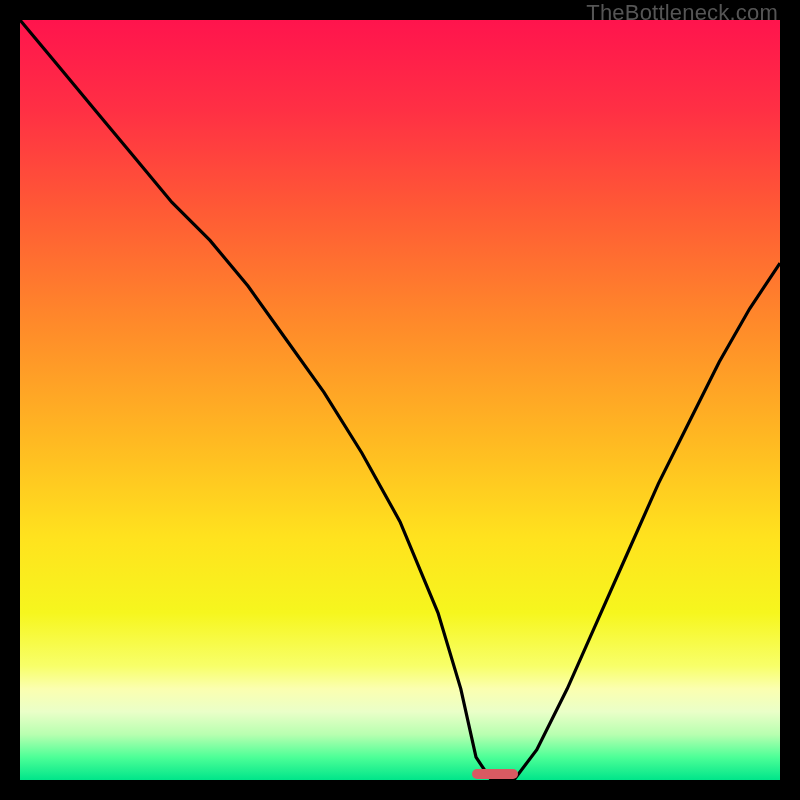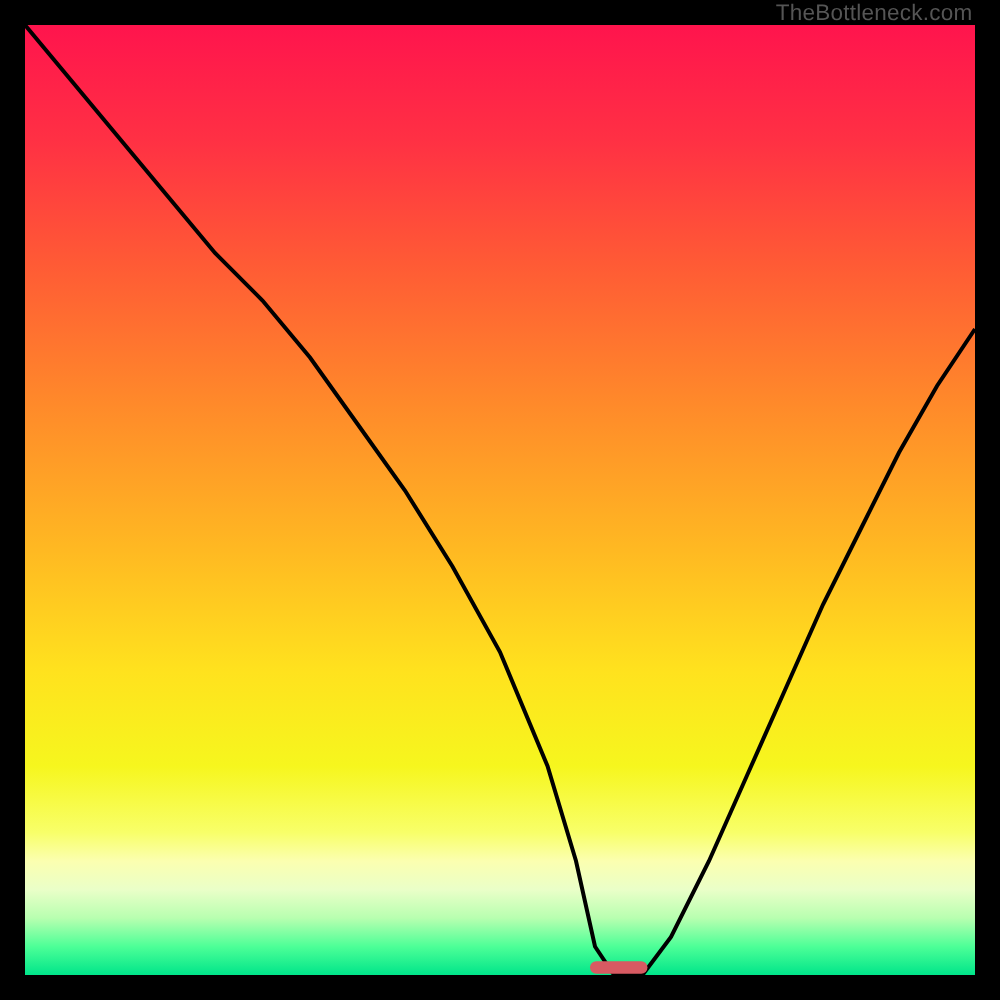--- a/index.html
+++ b/index.html
@@ -29,21 +29,21 @@
   }
   .gradient {
     position: absolute;
     left: 0; top: 0; right: 0; bottom: 0;
   }
   .watermark {
     position: absolute;
     top: 0px;
     right: 22px;
     color: #555;
-    font-size: 18px;
+    font-size: 22px;
     font-weight: 500;
     letter-spacing: 0.2px;
     user-select: none;
   }
   svg.curve {
     position: absolute;
     left: 0; top: 0;
     width: 760px;
     height: 760px;
     overflow: visible;

